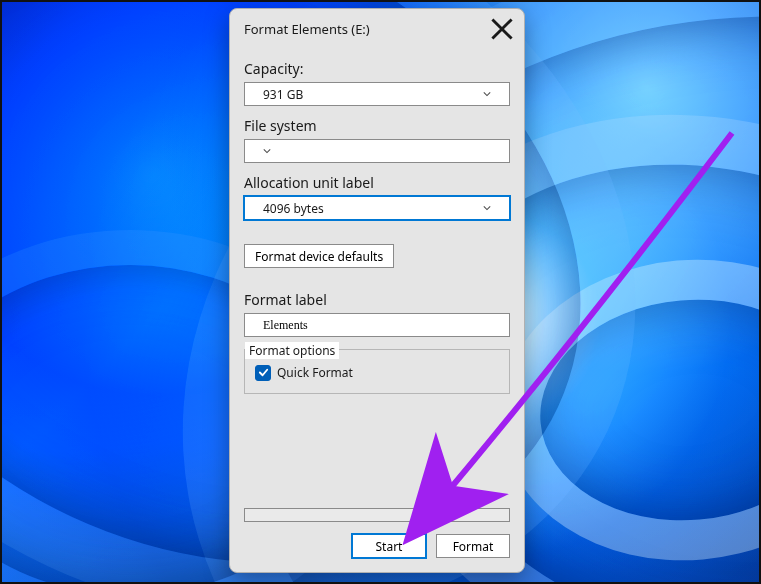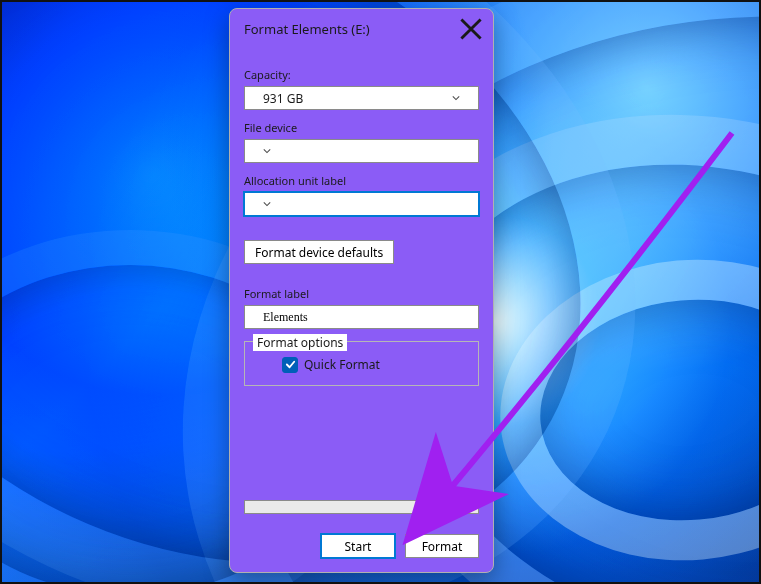--- a/index.html
+++ b/index.html
@@ -27,42 +27,42 @@
   .sd { width: 900px;  height: 720px; left: -250px; top: -120px; border-width: 55px; transform: rotate(25deg);}
   .se { width: 500px;  height: 400px; left: -120px; top: 230px; border-width: 35px; border-color: rgba(80,150,255,0.22);}
 
   
   .frame { position:absolute; inset:0; border: 2px solid #111; pointer-events:none; }
 
   
   .dialog {
     position: absolute;
     left: 229px; top: 8px;
-    width: 265px; height: 565px;
-    background: #8b5cf6;
+    width: 296px; height: 565px;
+    background: #e5e5e5;
     border: 1px solid #b0b0b0;
     border-radius: 8px;
     box-shadow: 0 8px 24px rgba(0,0,0,0.35);
     display: flex; flex-direction: column;
-    font-size: 12px; color: #1a1a1a; gap: 8px;
+    font-size: 12px; color: #1a1a1a;
   }
   .titlebar {
     display: flex; align-items: center;
     padding: 8px 10px 8px 14px;
     font-size: 13px;
   }
   .titlebar .title { flex: 1; }
   .close-x {
     width: 24px; height: 24px; display:flex; align-items:center; justify-content:center;
     font-size: 15px; cursor: pointer; border-radius:4px;
   }
 
   .body { padding: 4px 14px 0 14px; flex: 1; display:flex; flex-direction:column; }
 
-  .field-label { margin-top: 10px; margin-bottom: 4px; font-size: 11px; }
+  .field-label { margin-top: 10px; margin-bottom: 4px; font-size: 14px; }
   .first-label { margin-top: 6px; }
 
   .select, .text-input {
     width: 100%; height: 24px;
     border: 1px solid #8a8a8a;
     background: #fff;
     font-size: 12px;
     padding: 0 18px;
     display: flex; align-items: center;
     position: relative;
@@ -84,24 +84,24 @@
     align-self: flex-start;
   }
 
   .fieldset {
     margin-top: 12px;
     border: 1px solid #b6b6b6;
     padding: 10px 10px 12px 10px;
     position: relative;
   }
   .fieldset .legend {
-    position: absolute; top: -8px; left: 8px;
+    position: absolute; top: -8px; left: 0;
     background: #fff; padding: 0 4px; font-size: 12px;
   }
-  .checkbox-row { display:flex; align-items:center; gap:6px; margin-top:4px;margin-left:27px;}
+  .checkbox-row { display:flex; align-items:center; gap:6px; margin-top:4px;}
   .checkbox {
     width: 16px; height: 16px; border: 1px solid #005fb8; background: #005fb8;
     border-radius: 3px; display:flex; align-items:center; justify-content:center;
     color:#fff; font-size:11px; cursor:pointer;
   }
   .checkbox svg { width:11px; height:11px; }
 
   .progress {
     margin-top: auto;
     height: 14px;
@@ -149,31 +149,32 @@
     <div class="field-label first-label">Capacity:</div>
     <div class="select">
       <span class="sel-text">931 GB</span>
       <span class="chev">
         <svg width="8" height="8" viewBox="0 0 10 10">
             <path d="M1 3 L5 7 L9 3" stroke="#4a4a4a" stroke-width="1.3" fill="none"></path>
           </svg>
       </span>
     </div>
 
-    <div class="field-label">File device</div>
+    <div class="field-label">File system</div>
     <div class="select">
       <span class="chev">
         <svg width="8" height="8" viewBox="0 0 10 10">
             <path d="M1 3 L5 7 L9 3" stroke="#4a4a4a" stroke-width="1.3" fill="none"></path>
           </svg>
       </span>
     </div>
 
     <div class="field-label">Allocation unit label</div>
     <div class="select focused">
+      <span class="sel-text">4096 bytes</span>
       <span class="chev">
         <svg width="8" height="8" viewBox="0 0 10 10">
             <path d="M1 3 L5 7 L9 3" stroke="#4a4a4a" stroke-width="1.3" fill="none"></path>
           </svg>
       </span>
     </div>
 
     <button class="restore-btn">Format device defaults</button>
 
     <div class="field-label" style="margin-top:22px">Format label</div>

